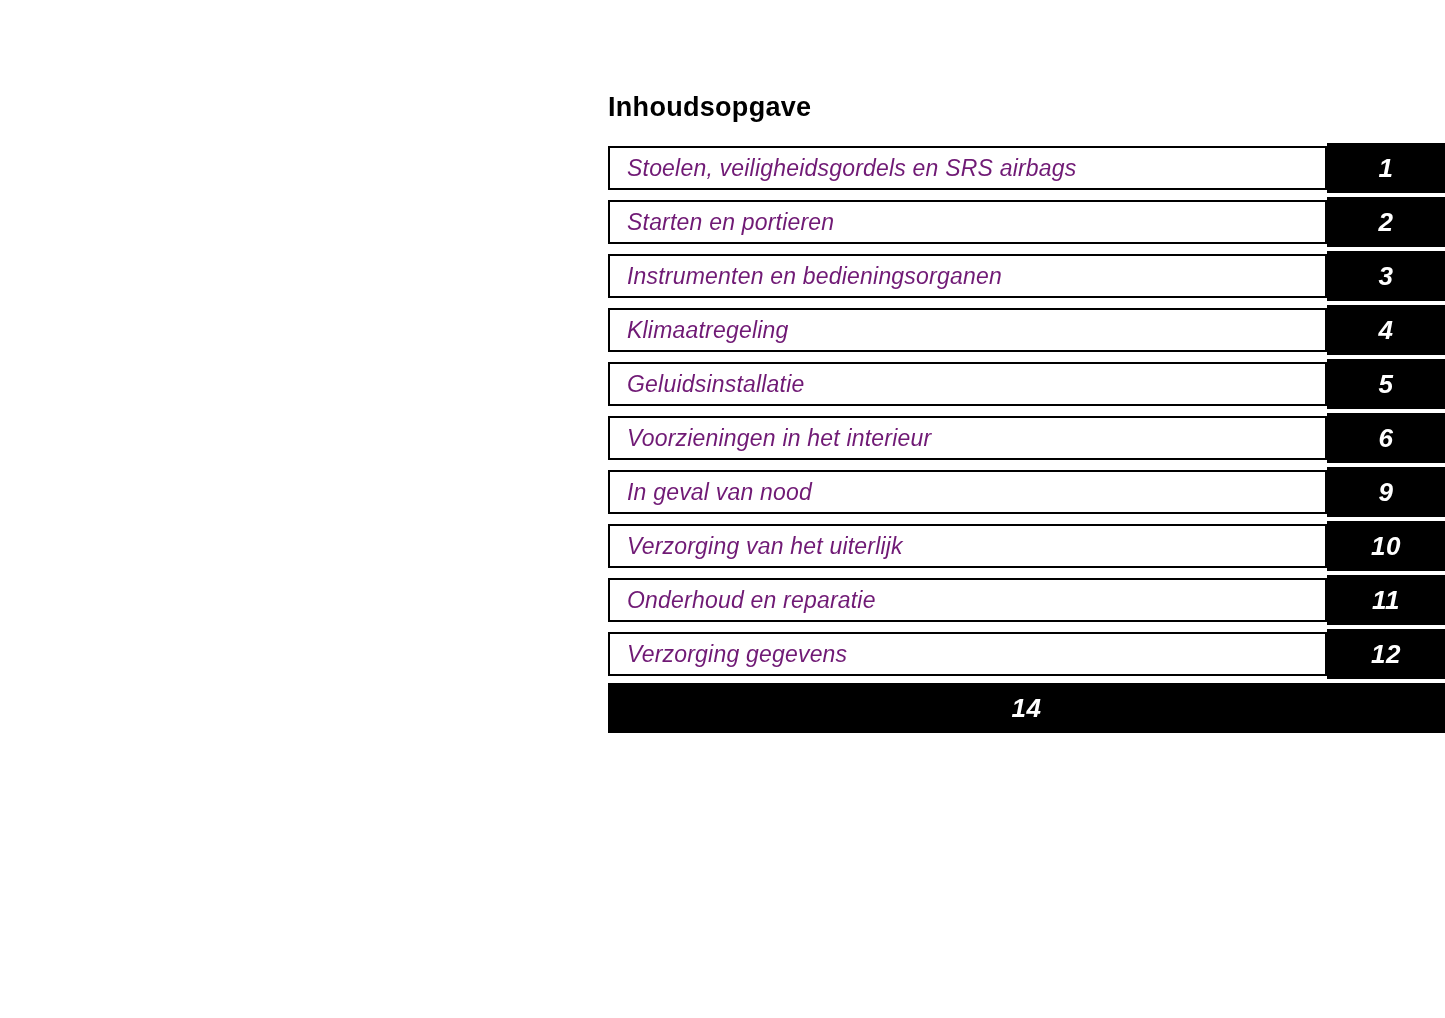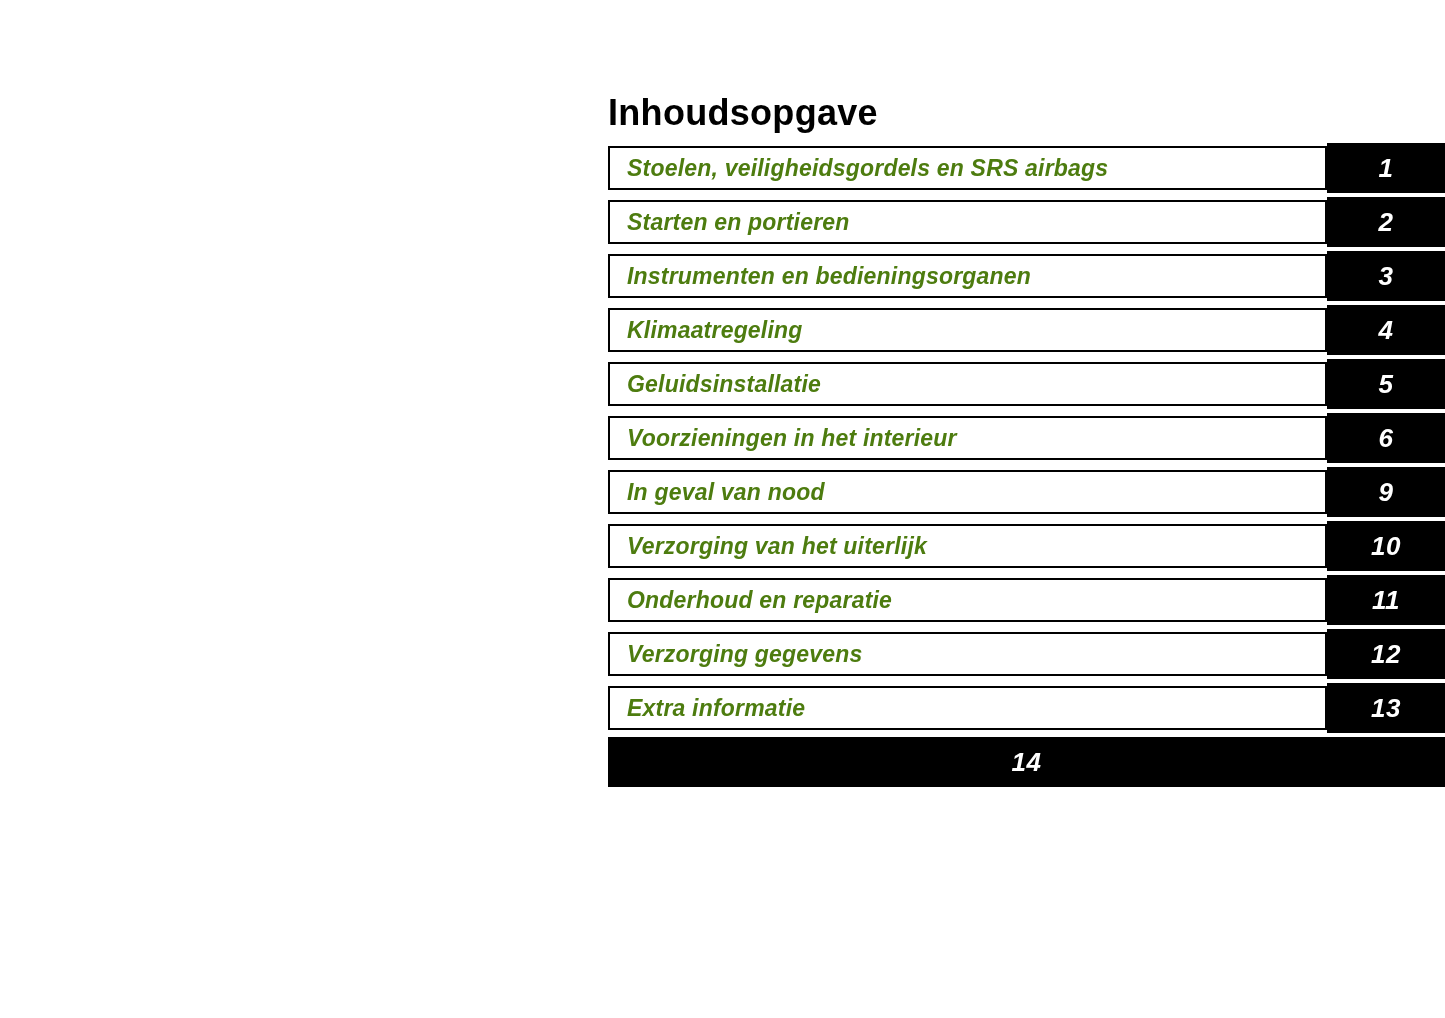--- a/index.html
+++ b/index.html
@@ -12,21 +12,21 @@
     background: #ffffff;
     font-family: "Liberation Sans", sans-serif;
     position: relative;
     overflow: hidden;
   }
   .page-title {
     position: absolute;
     left: 608px;
     top: 92px;
     margin: 0;
-    font-size: 36px;
+    font-size: 27px;
     font-weight: bold;
     font-style: normal;
     color: #000000;
     letter-spacing: 0.3px;
   }
   .toc {
     position: absolute;
     left: 608px;
     top: 141px;
     right: 0;
@@ -43,23 +43,23 @@
     height: 44px;
     border: 2px solid #000000;
     background: #ffffff;
     display: flex;
     align-items: center;
     padding-left: 17px;
     flex: none;
   }
   .label-box .label {
     font-size: 23px;
-    font-weight: bold;
+    font-weight: normal;
     font-style: italic;
-    color: #4d7c0f;
+    color: #701a75;
     white-space: nowrap;
     letter-spacing: 0.2px;
   }
   .num-box {
     flex: 1;
     height: 50px;
     background: #000000;
     display: flex;
     align-items: center;
     justify-content: center;
@@ -166,28 +166,20 @@
 
     <div class="toc-row">
       <div class="label-box">
         <span class="label">Verzorging gegevens</span>
       </div>
       <div class="num-box">
         <span class="num">12</span>
       </div>
     </div>
 
-    <div class="toc-row">
-      <div class="label-box">
-        <span class="label">Extra informatie</span>
-      </div>
-      <div class="num-box">
-        <span class="num">13</span>
-      </div>
-    </div>
 
     <div class="toc-row">
       <div class="num-box">
         <span class="num">14</span>
       </div>
     </div>
 
   </div>
 </div>
 

